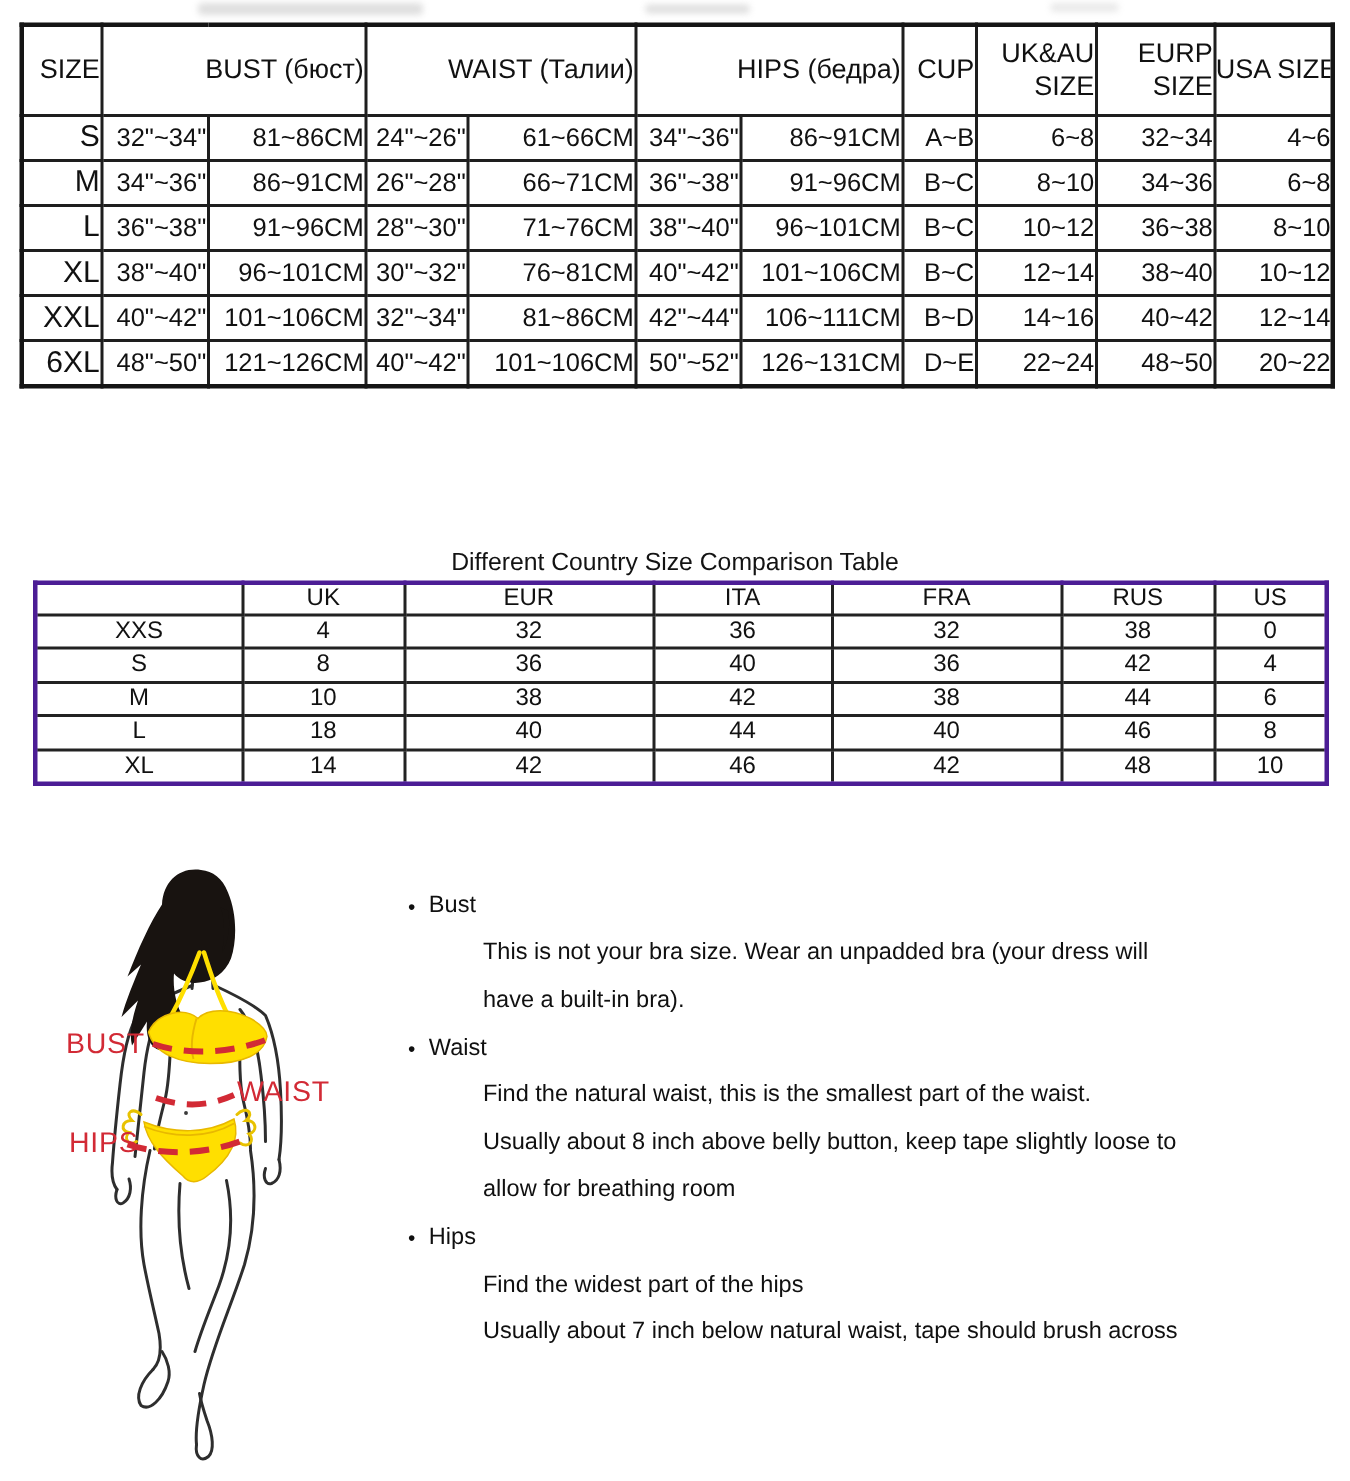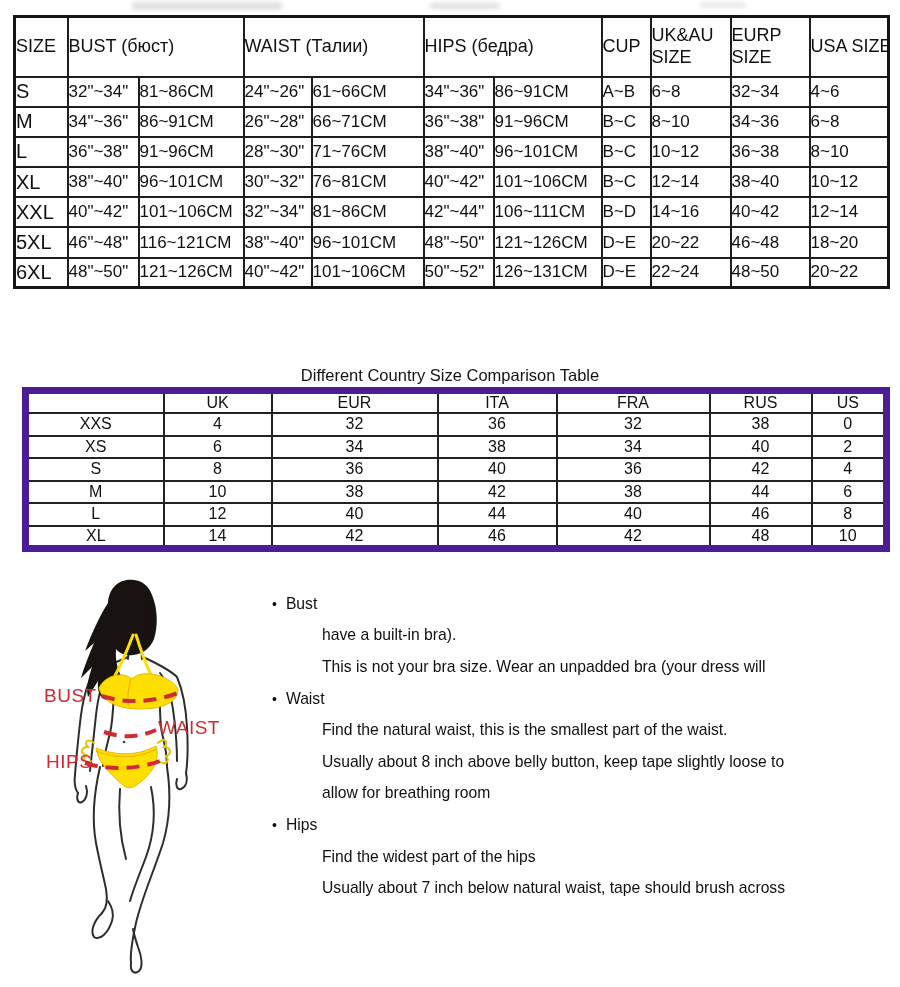--- a/index.html
+++ b/index.html
@@ -5,42 +5,42 @@
   html,body { margin:0; padding:0; background:#ffffff; }
   .sheet {
     position:relative; width:900px; height:987px; background:#fff;
     font-family:"Liberation Sans","DejaVu Sans",sans-serif; color:#111;
     overflow:hidden;
   }
 
   
   .size-table {
     position:absolute; left:13px; top:15px; width:874px;
-    border-collapse:collapse; table-layout:fixed; text-align:left;
+    border-collapse:collapse; table-layout:fixed; text-align:right;
     border:3px solid #151515;
   }
   .size-table th, .size-table td {
     border:2px solid #1e1e1e; padding:0; vertical-align:middle;
     overflow:hidden; white-space:nowrap;
   }
   .size-table thead tr { height:60px; }
   .size-table th { font-weight:400; font-size:18px; line-height:1.2; white-space:normal; }
   .size-table th.nw { white-space:nowrap; }
   .size-table tbody tr { height:30.2px; font-size:17px; }
   .size-table tbody td:first-child { font-size:20px; }
 
   
   .comp-title {
     position:absolute; left:0; top:366px; width:900px; text-align:center;
     font-size:16.5px; color:#131313;
   }
   .comp-table {
     position:absolute; left:22px; top:387px; width:861px;
     border-collapse:collapse; table-layout:fixed; text-align:center;
-    border:7px solid #4c1d95; font-size:16px;
+    border:3px solid #4c1d95; font-size:16px;
   }
   .comp-table th, .comp-table td {
     border:2px solid #222; padding:0; vertical-align:middle; white-space:nowrap;
   }
   .comp-table thead tr { height:21px; }
   .comp-table th { font-weight:400; font-size:16px; }
   .comp-table tbody tr { height:22.5px;margin-top:37px; }
 
   
   .figure { position:absolute; left:30px; top:575px; width:230px; height:412px; }
@@ -156,33 +156,20 @@
           <td>32"~34"</td>
           <td>81~86CM</td>
           <td>42"~44"</td>
           <td>106~111CM</td>
           <td>B~D</td>
           <td>14~16</td>
           <td>40~42</td>
           <td>12~14</td>
         </tr>
         <tr>
-          <td>5XL</td>
-          <td>46"~48"</td>
-          <td>116~121CM</td>
-          <td>38"~40"</td>
-          <td>96~101CM</td>
-          <td>48"~50"</td>
-          <td>121~126CM</td>
-          <td>D~E</td>
-          <td>20~22</td>
-          <td>46~48</td>
-          <td>18~20</td>
-        </tr>
-        <tr>
           <td>6XL</td>
           <td>48"~50"</td>
           <td>121~126CM</td>
           <td>40"~42"</td>
           <td>101~106CM</td>
           <td>50"~52"</td>
           <td>126~131CM</td>
           <td>D~E</td>
           <td>22~24</td>
           <td>48~50</td>
@@ -217,49 +204,40 @@
         <tr>
           <td>XXS</td>
           <td>4</td>
           <td>32</td>
           <td>36</td>
           <td>32</td>
           <td>38</td>
           <td>0</td>
         </tr>
         <tr>
-          <td>XS</td>
-          <td>6</td>
-          <td>34</td>
-          <td>38</td>
-          <td>34</td>
-          <td>40</td>
-          <td>2</td>
-        </tr>
-        <tr>
           <td>S</td>
           <td>8</td>
           <td>36</td>
           <td>40</td>
           <td>36</td>
           <td>42</td>
           <td>4</td>
         </tr>
         <tr>
           <td>M</td>
           <td>10</td>
           <td>38</td>
           <td>42</td>
           <td>38</td>
           <td>44</td>
           <td>6</td>
         </tr>
         <tr>
           <td>L</td>
-          <td>12</td>
+          <td>18</td>
           <td>40</td>
           <td>44</td>
           <td>40</td>
           <td>46</td>
           <td>8</td>
         </tr>
         <tr>
           <td>XL</td>
           <td>14</td>
           <td>42</td>
@@ -325,22 +303,22 @@
       <path d="M55,188 C80,196 108,194 130,186" stroke="#d22a35"></path>
     </g>
 
     <text x="14" y="127" class="fig-label" fill="#d22a35">BUST</text>
     <text x="128" y="159" class="fig-label" fill="#d22a35">WAIST</text>
     <text x="16" y="193" class="fig-label" fill="#d22a35">HIPS</text>
   </svg>
 
   <div class="guide">
     <div class="guide-line heading">Bust</div>
+    <div class="guide-line body">This is not your bra size. Wear an unpadded bra (your dress will</div>
     <div class="guide-line body">have a built-in bra).</div>
-    <div class="guide-line body">This is not your bra size. Wear an unpadded bra (your dress will</div>
     <div class="guide-line heading">Waist</div>
     <div class="guide-line body">Find the natural waist, this is the smallest part of the waist.</div>
     <div class="guide-line body">Usually about 8 inch above belly button, keep tape slightly loose to</div>
     <div class="guide-line body">allow for breathing room</div>
     <div class="guide-line heading">Hips</div>
     <div class="guide-line body">Find the widest part of the hips</div>
     <div class="guide-line body">Usually about 7 inch below natural waist, tape should brush across</div>
   </div>
 
 </div>

